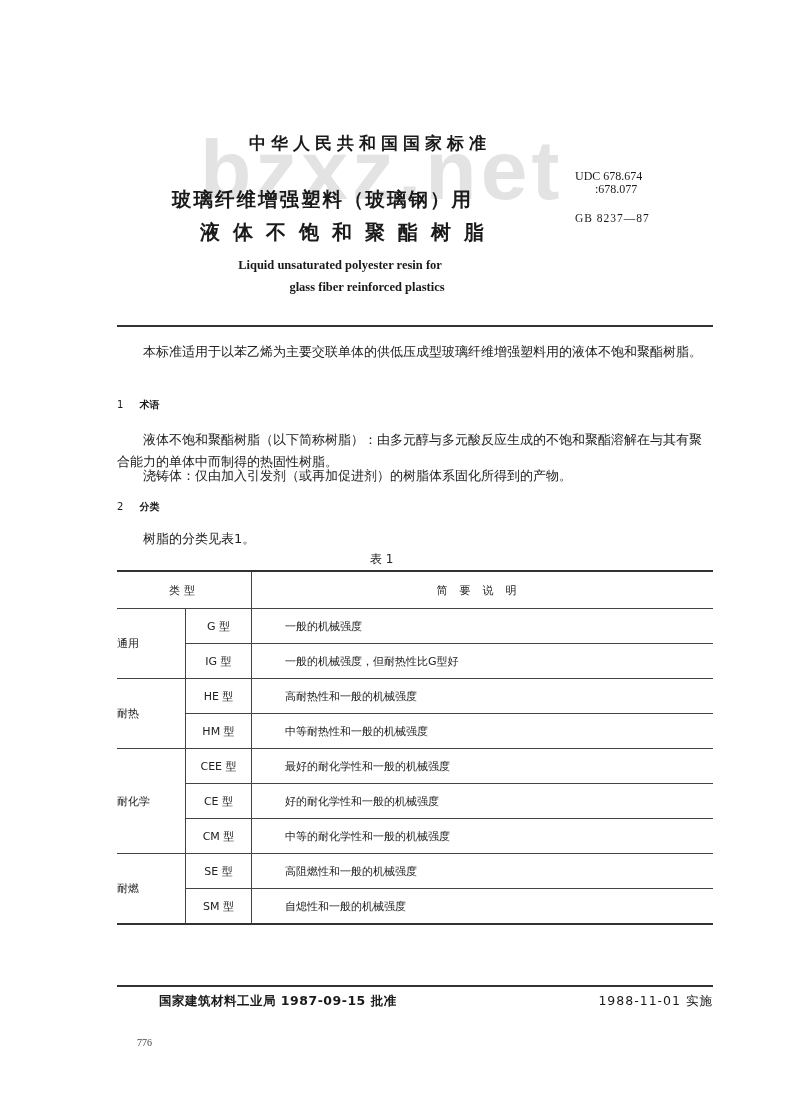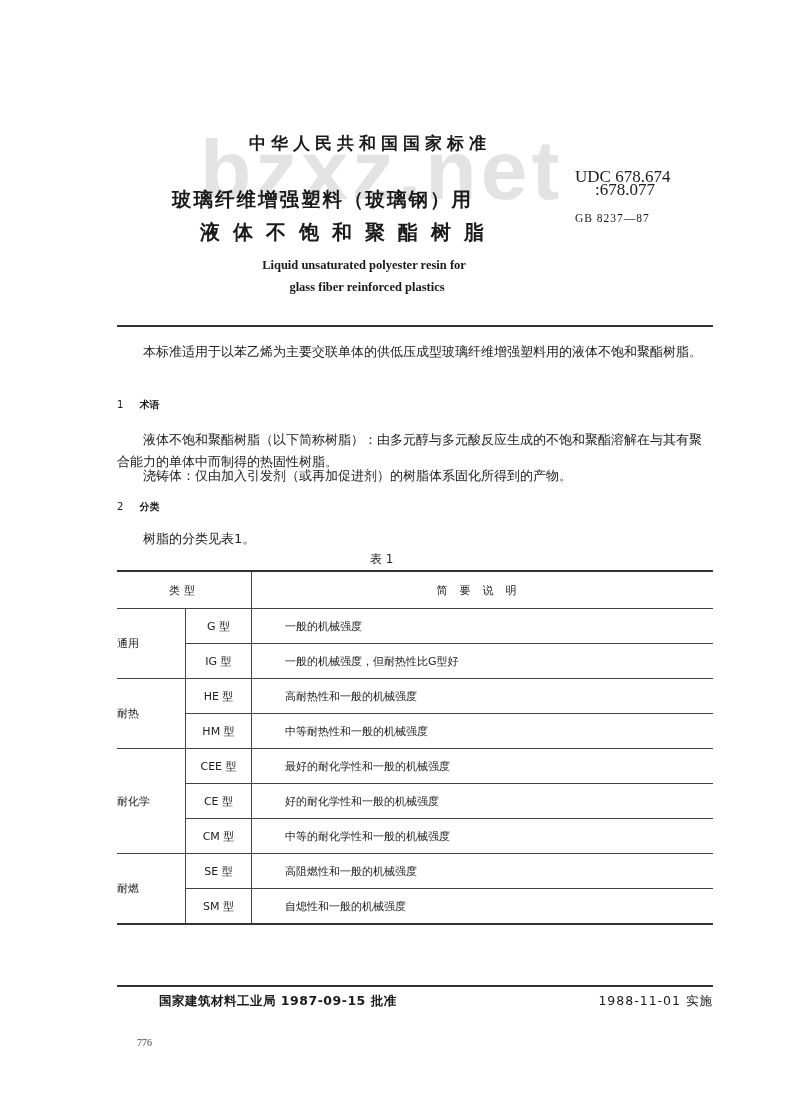--- a/index.html
+++ b/index.html
@@ -9,23 +9,23 @@
   }
   .abs { position: absolute; }
   .watermark {
     left: 200px; top: 128px; font-family: "Liberation Sans", sans-serif; font-weight: bold;
     font-size: 84px; letter-spacing: 4px; color: #e3e3e3; line-height: 1; z-index: 0;
   }
   .z { z-index: 1; }
   .nat-std { left: 0; width: 740px; top: 132px; text-align: center; font-size: 17px; font-weight: bold; letter-spacing: 5px; }
   .title1w { left: 172px; width: 320px; top: 186px; font-size: 19.5px; font-weight: bold; letter-spacing: 2px; white-space: nowrap; }
   .title2 { left: 200px; width: 290px; top: 219px; font-size: 20px; font-weight: bold; letter-spacing: 13px; white-space: nowrap; }
-  .en1 { left: 0; width: 680px; top: 258px; text-align: center; font-family: "Liberation Serif", serif; font-size: 12.5px; font-weight: bold; padding-left: 24px; }
+  .en1 { left: 0; width: 680px; top: 258px; text-align: center; font-family: "Liberation Serif", serif; font-size: 12.5px; font-weight: bold; }
   .en2 { left: 0; width: 680px; top: 280px; text-align: center; font-family: "Liberation Serif", serif; font-size: 12.5px; font-weight: bold; padding-left: 27px; }
-  .udc { left: 575px; top: 170px; font-family: "Liberation Serif", serif; font-size: 17px; line-height: 13px; }
+  .udc { left: 575px; top: 170px; font-family: "Liberation Serif", serif; font-size: 12px; line-height: 13px; }
   .udc .l2 { padding-left: 20px; }
   .gb { left: 575px; top: 212px; font-family: "Liberation Serif", serif; font-size: 11.5px; letter-spacing: 1px; }
   .rule { height: 2px; background: #333; }
   .para { font-size: 13px; line-height: 22px; color: #222; }
   .heading { font-size: 10px; font-weight: bold; }
   .heading .num { font-weight: normal; margin-right: 16px; }
   table.tbl { border-collapse: collapse; position: absolute; left: 117px; top: 570px; width: 596px; font-size: 11px; color: #222; }
   table.tbl td, table.tbl th { border-bottom: 1px solid #444; height: 34px; padding: 0; font-weight: normal; }
   table.tbl tr.head th { height: 36px; border-top: 2px solid #333; }
   table.tbl tr.last td { border-bottom: 2px solid #333; }

